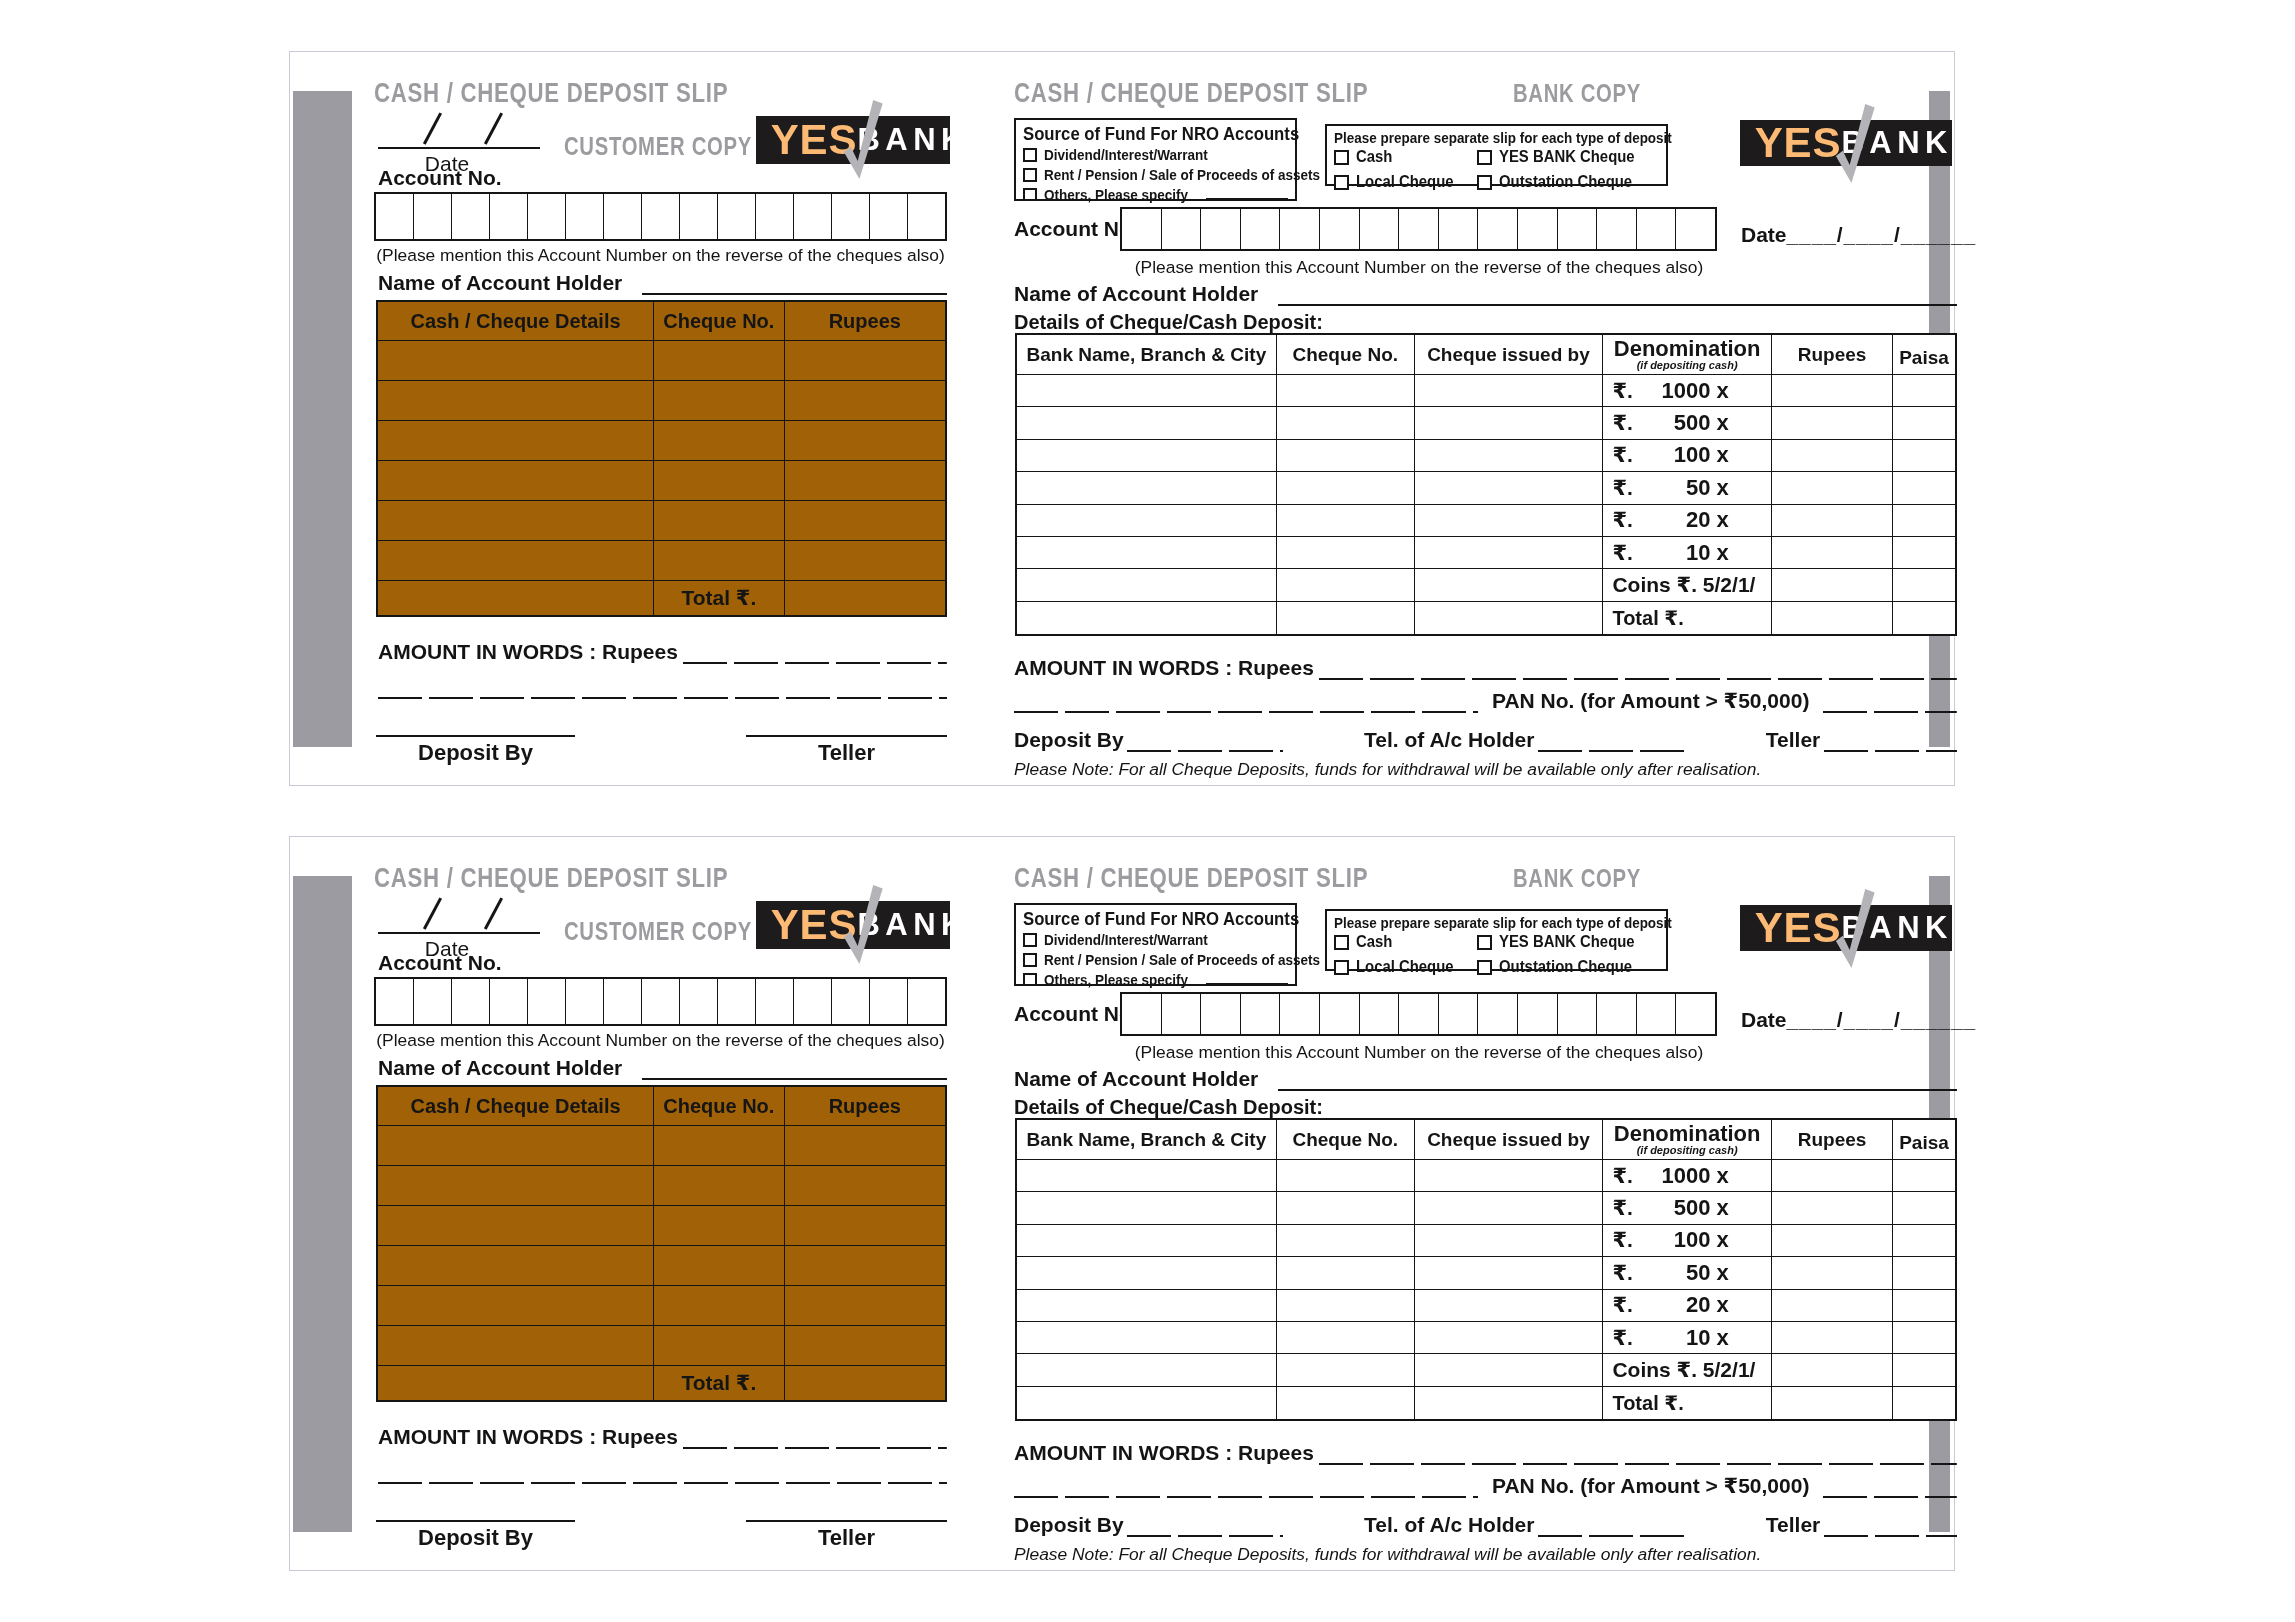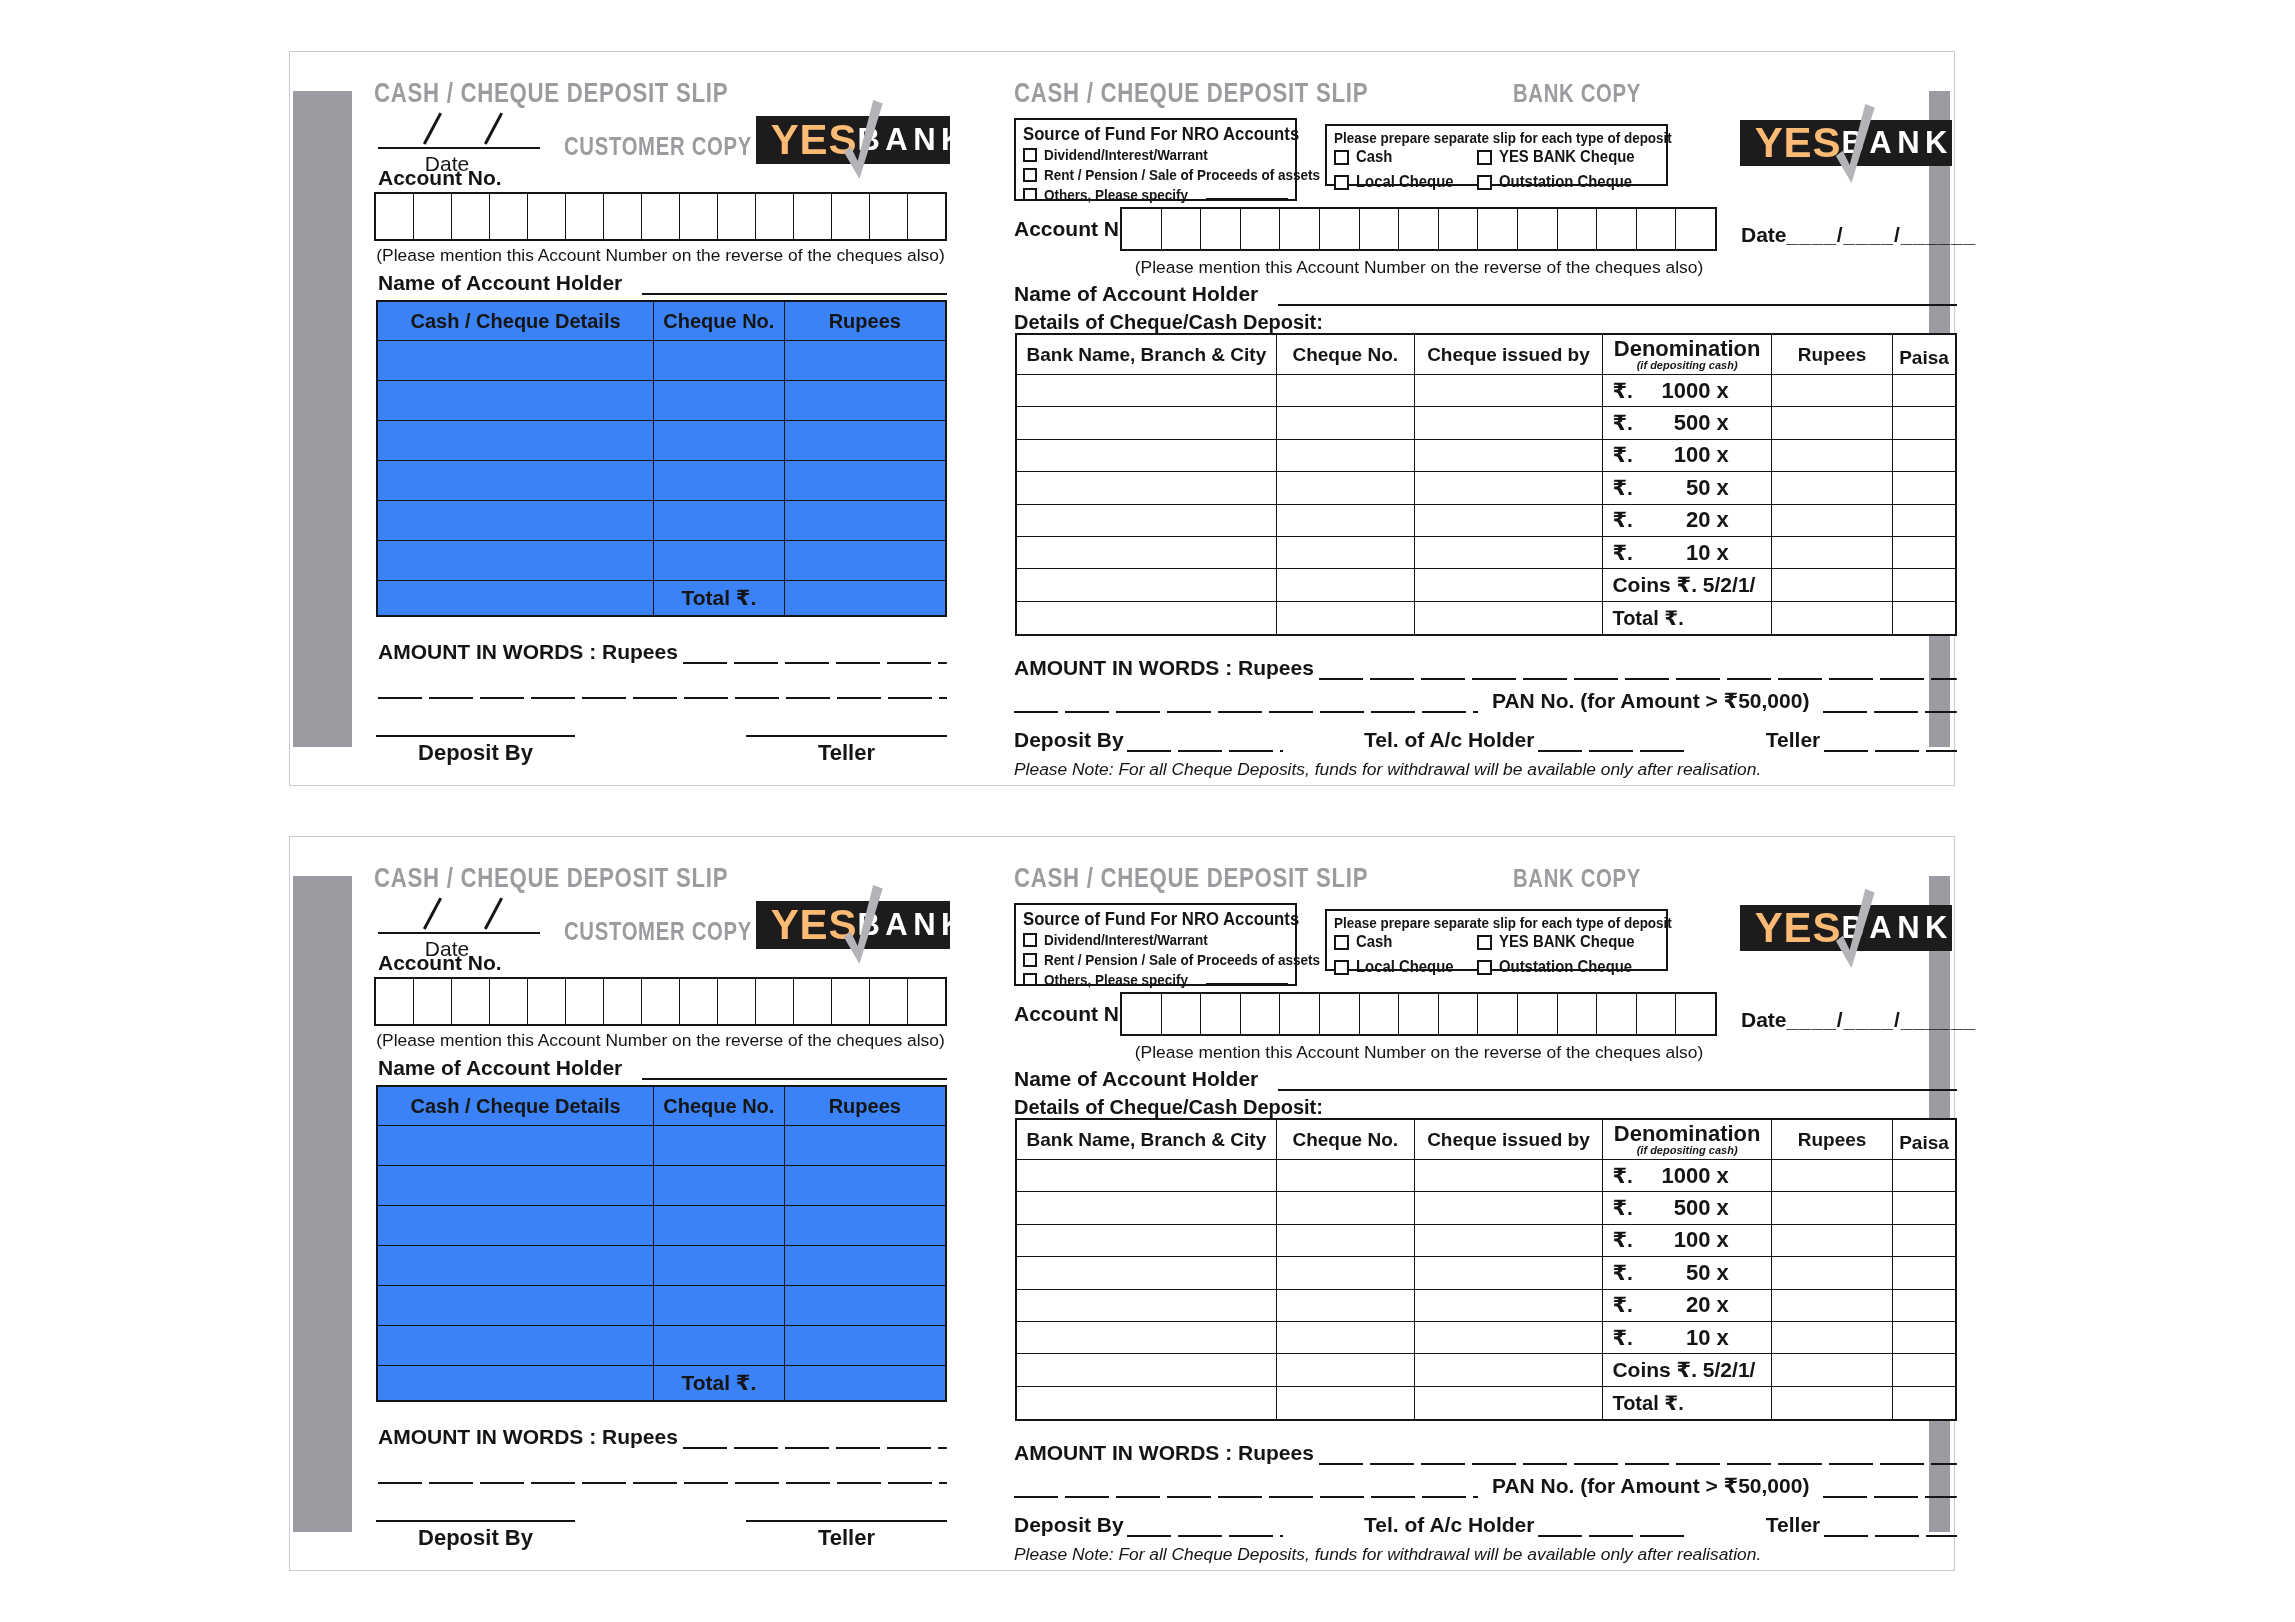--- a/index.html
+++ b/index.html
@@ -61,21 +61,21 @@
   .name-row { position:absolute; display:flex; align-items:flex-end;gap:16px; }
   .name-l { left:88px;  top:219px; width:569px; }
   .name-r { left:724px; top:230px; width:943px; }
   .solid-fill { flex:1; border-bottom:2.3px solid #151515; height:24px; margin-left:3.7px; }
 
   .details-lbl { position:absolute; left:724px; top:259px; font-size:20px; }
 
   
   .ltable { position:absolute; left:86px; top:248px; width:571px; height:317px; display:grid;
             grid-template-columns:48.7% 23% 28.3%; grid-template-rows:39px repeat(6,40px) 1fr;
-            border:2.8px solid #151515; background:#3b82f6; }
+            border:2.8px solid #151515; background:#a16207; }
   .lt-cell { border-right:1.8px solid #151515; border-bottom:1.8px solid #151515; }
   .lt-cell:nth-child(3n) { border-right:none; }
   .lt-cell:nth-child(n+22) { border-bottom:none; }
   .lt-head  { display:flex; align-items:center; justify-content:center; font-weight:700; font-size:20px; }
   .lt-total { display:flex; align-items:center; justify-content:center; font-weight:700; font-size:21px; }
 
   
   .rtable { position:absolute; left:725px; top:281px; width:942px; height:303px; display:grid;
             grid-template-columns:27.7% 14.7% 20.1% 18% 12.9% 6.6%;
             grid-template-rows:40px repeat(8,1fr); border:2.8px solid #151515; background:#fff; }

